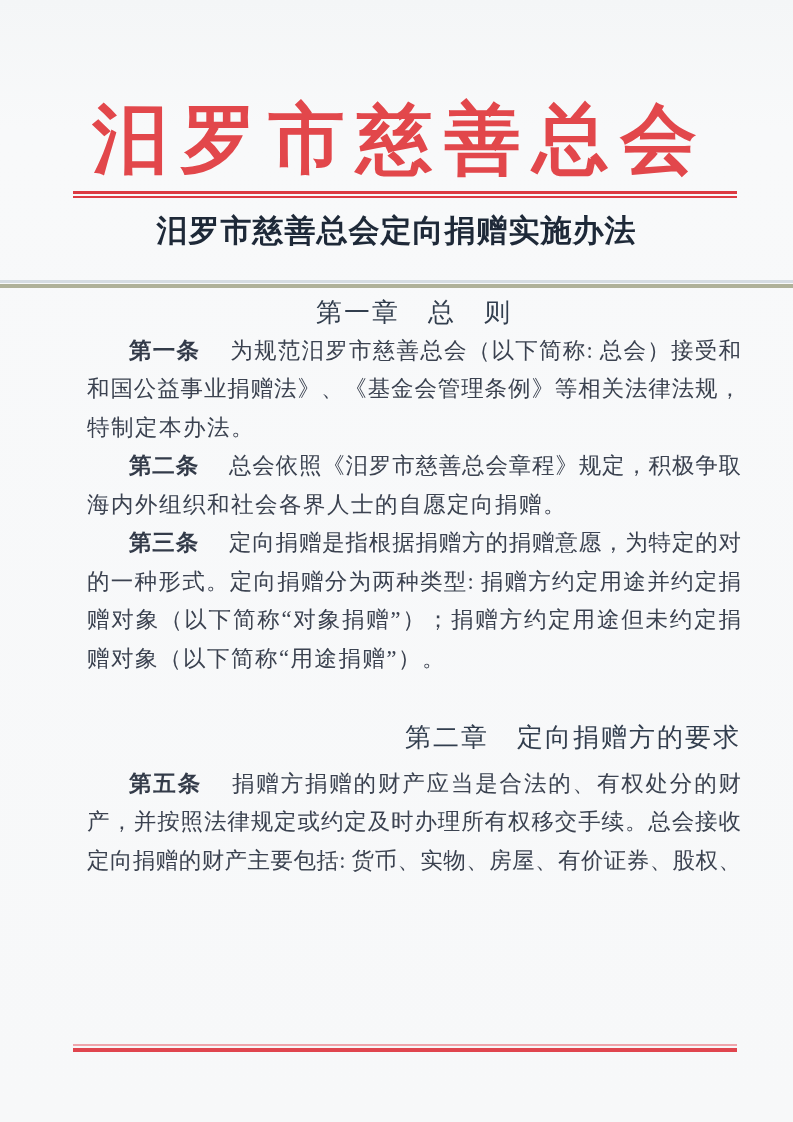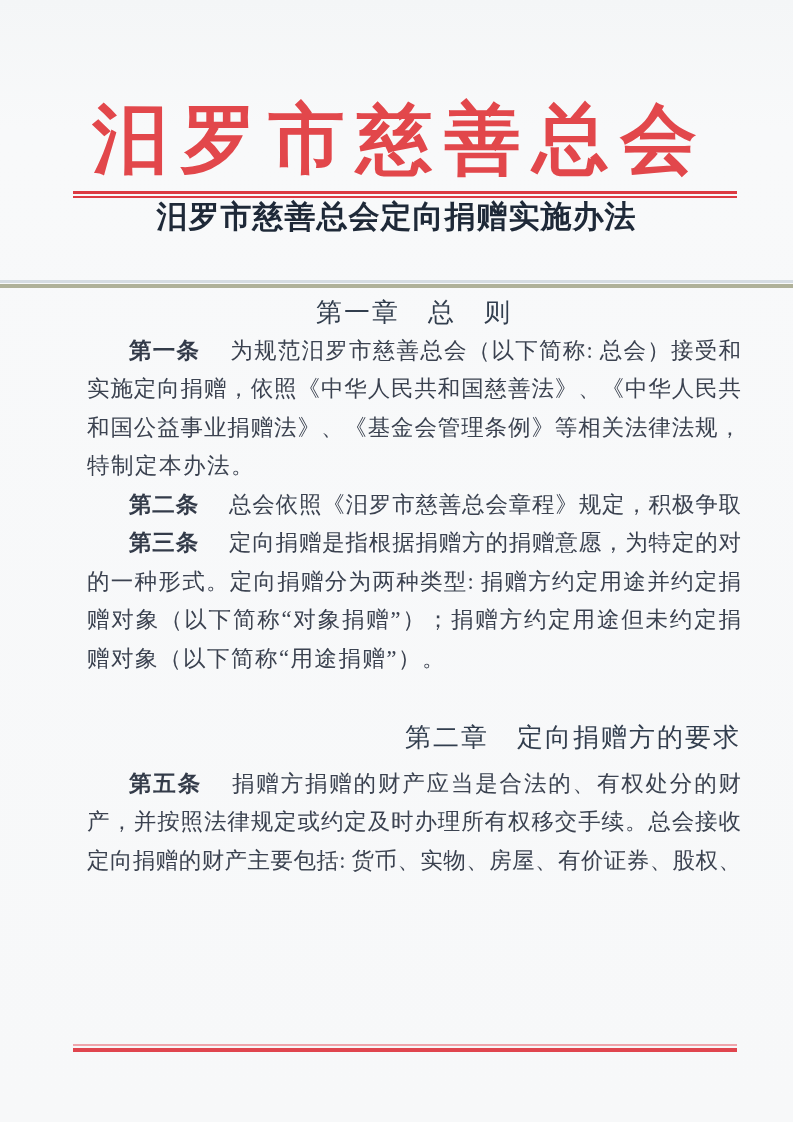--- a/index.html
+++ b/index.html
@@ -19,21 +19,21 @@
     letter-spacing:12px; padding-left:8px;
     white-space:nowrap;
   }
   .banner-rule {
     position:absolute; top:191px; left:73px; width:664px;
     height:2px; box-sizing:content-box;
     border-top:3px solid #dc3a42;
     border-bottom:2px solid #dc3a42;
   }
   .doc-title {
-    position:absolute; top:196px; left:0; right:0;
+    position:absolute; top:210px; left:0; right:0;
     text-align:center;
     font-size:31px; font-weight:700; letter-spacing:1px;
     color:#1e2938;
     white-space:nowrap;
   }
   .scan-line { position:absolute; left:0; width:793px; }
   .scan-line.light { top:280px; height:3px; background:#ccd5dc; opacity:.8; }
   .scan-line.dark  { top:284px; height:4px; background:#a6a98e; opacity:.9; }
   .body-text {
     position:absolute; top:293px; left:87px; width:654px;
@@ -69,24 +69,24 @@
   <div class="banner-rule"></div>
 
   <div class="doc-title">汨罗市慈善总会定向捐赠实施办法</div>
 
   <div class="scan-line light"></div>
   <div class="scan-line dark"></div>
 
   <div class="body-text">
       <div class="chapter-heading">第一章　总　则</div>
       <div class="text-line indented"><span class="article-prefix">第一条</span><span>为规范汨罗市慈善总会（以下简称: 总会）接受和</span></div>
-      <div class="text-line"><span>实施定向捐赠，依照《中华人民共和国慈善法》、《中华人民共</span></div>
       <div class="text-line"><span>和国公益事业捐赠法》、《基金会管理条例》等相关法律法规，</span></div>
       <div class="text-line short"><span>特制定本办法。</span></div>
       <div class="text-line indented"><span class="article-prefix">第二条</span><span>总会依照《汨罗市慈善总会章程》规定，积极争取</span></div>
+      <div class="text-line short"><span>海内外组织和社会各界人士的自愿定向捐赠。</span></div>
       <div class="text-line indented"><span class="article-prefix">第三条</span><span>定向捐赠是指根据捐赠方的捐赠意愿，为特定的对</span></div>
       <div class="text-line"><span>的一种形式。定向捐赠分为两种类型: 捐赠方约定用途并约定捐</span></div>
       <div class="text-line"><span>赠对象（以下简称“对象捐赠”）；捐赠方约定用途但未约定捐</span></div>
       <div class="text-line short"><span>赠对象（以下简称“用途捐赠”）。</span></div>
       <div class="spacer-line"></div>
       <div class="chapter-heading tall">第二章　定向捐赠方的要求</div>
       <div class="text-line indented"><span class="article-prefix">第五条</span><span>捐赠方捐赠的财产应当是合法的、有权处分的财</span></div>
       <div class="text-line"><span>产，并按照法律规定或约定及时办理所有权移交手续。总会接收</span></div>
       <div class="text-line"><span>定向捐赠的财产主要包括: 货币、实物、房屋、有价证券、股权、</span></div>
     </div>

